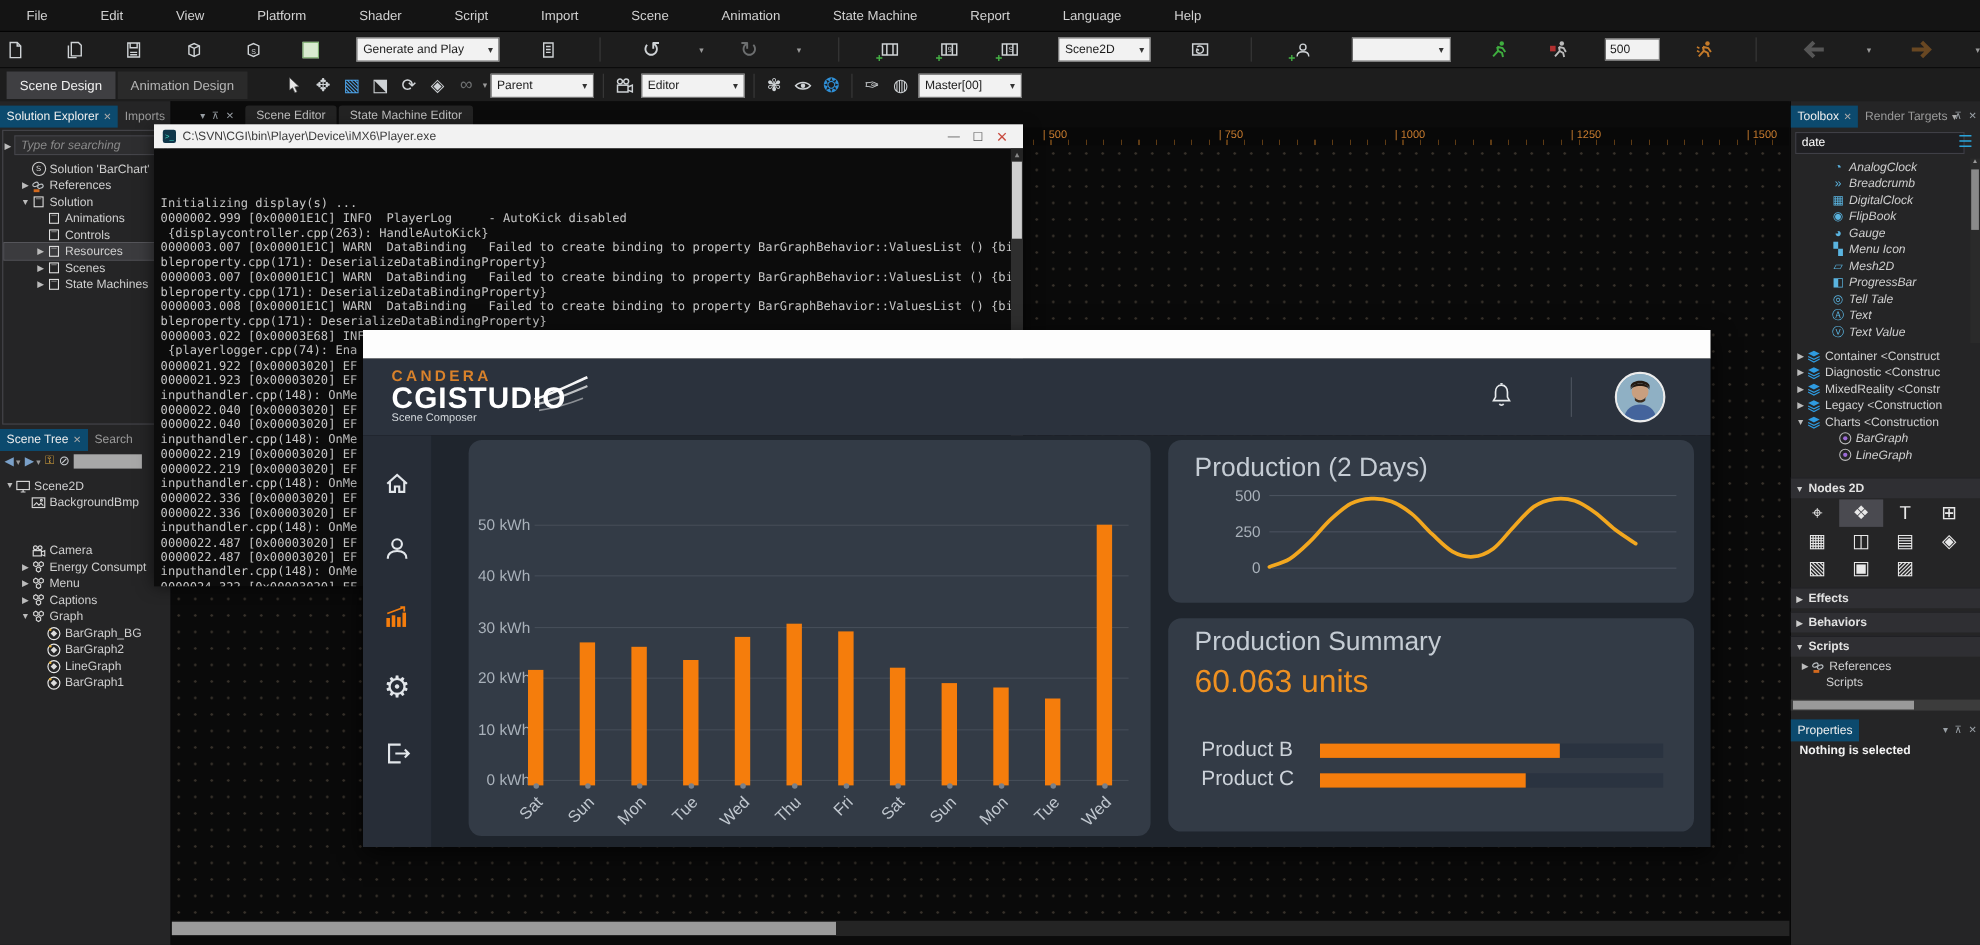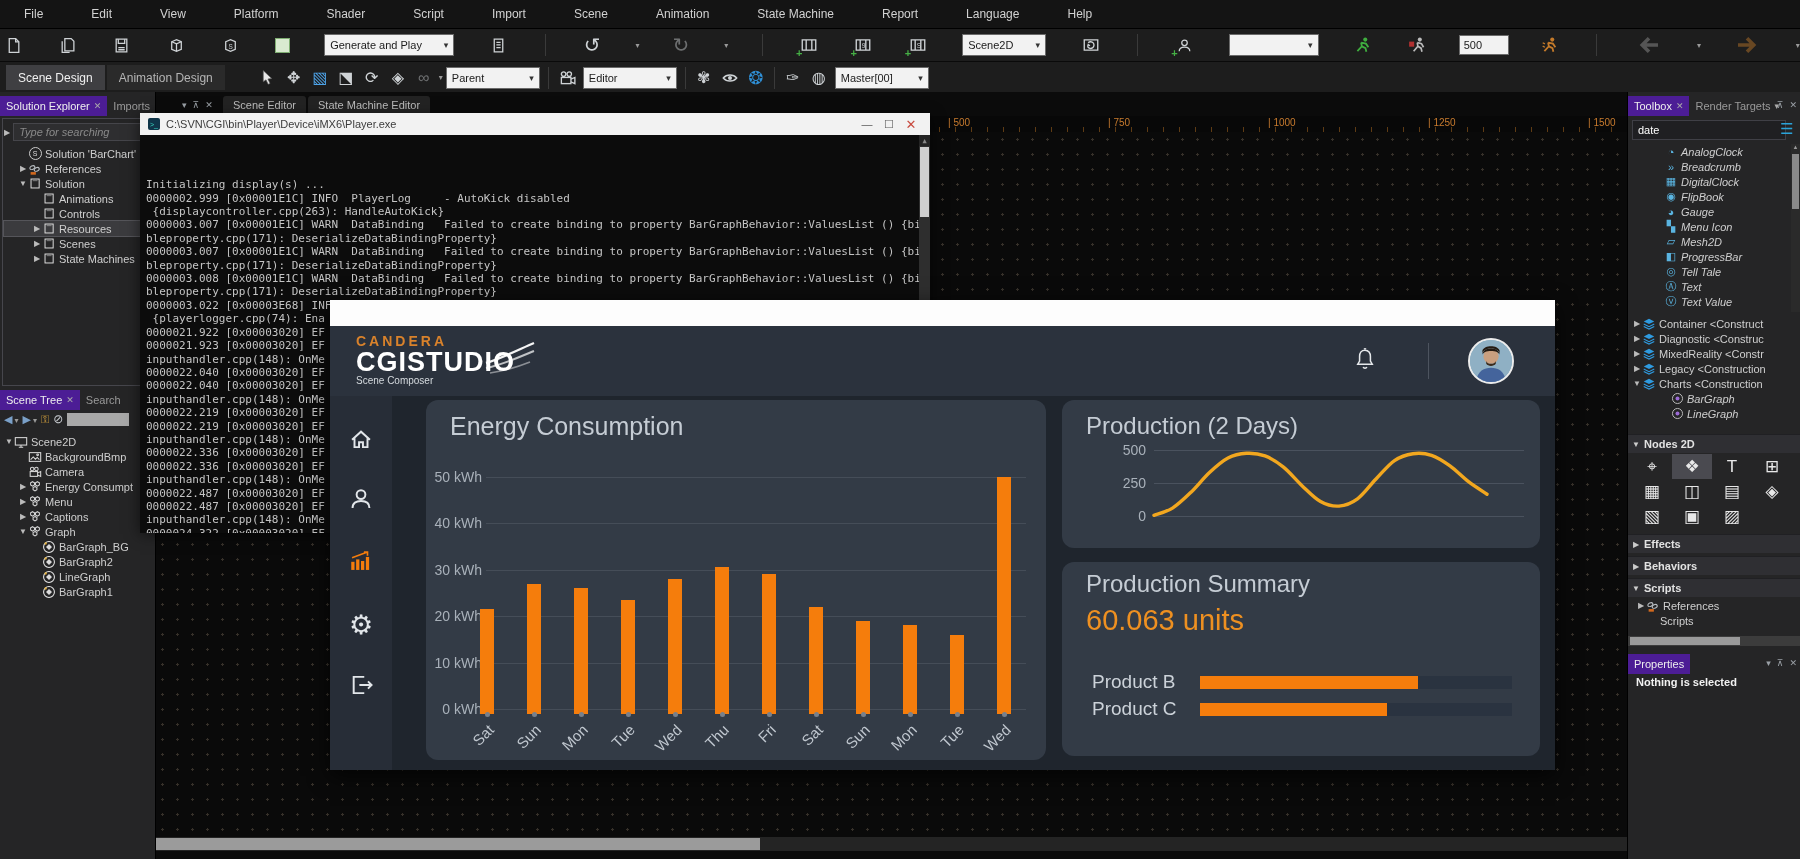--- a/index.html
+++ b/index.html
@@ -24,21 +24,21 @@
   .numbox{background:#f2f2f2;border:1px solid #6a6a6a;color:#1b1b1b;font-size:11px;height:18px;width:40px;padding:0 4px;display:inline-flex;align-items:center;}
   .swatch{width:13px;height:13px;background:#d9ead0;border:1px solid #7fae72;margin:0 3px;}
   .dtab{height:25px;display:inline-flex;align-items:center;padding:0 12px;font-size:12px;margin-right:2px;}
   .dtab.on{background:#3f3f42;color:#f0f0f0;}
   .dtab.off{background:#2a2a2a;color:#b5b5b5;}
   .dim{opacity:.45;}
   .left-col{left:0;top:92px;width:155px;height:767px;background:#252526;border-right:1px solid #000;}
   .right-col{left:1627px;top:92px;width:173px;height:767px;background:#252526;border-left:1px solid #000;z-index:30;}
   .ptab-row{position:absolute;left:0;width:100%;height:22px;display:flex;align-items:flex-end;}
   .ptab{height:20px;display:inline-flex;align-items:center;padding:0 6px;font-size:11px;white-space:nowrap;}
-  .ptab.on{background:#4c1d95;color:#eee;}
+  .ptab.on{background:#0c4a6e;color:#eee;}
   .ptab.off{background:transparent;color:#9a9a9a;}
   .ptab .x{margin-left:4px;color:#aaa;font-size:9px;}
   .pin-group{position:absolute;display:flex;gap:6px;color:#9aa0a6;font-size:9px;}
   .searchrow{position:absolute;display:flex;align-items:center;}
   .searchbox{background:#2e2e30;border:1px solid #45454a;color:#8a8a8a;font-size:11px;height:16px;display:flex;align-items:center;padding:0 5px;font-style:italic;}
   .tree{position:absolute;font-size:11px;color:#cfcfcf;}
   .trow{display:flex;align-items:center;height:15px;white-space:nowrap;}
   .trow .exp{width:10px;font-size:8px;color:#bbb;text-align:center;flex:none;}
   .trow .ti{width:14px;height:13px;flex:none;display:inline-flex;align-items:center;justify-content:center;margin-right:3px;}
   .trow.sel{background:#3b3b3e;outline:1px solid #55555a;}
@@ -486,21 +486,21 @@
           <span class="exp"></span>
           <span class="ti">
             <svg viewBox="0 0 16 16" width="14" height="14" fill="none" stroke="#d8d8d8" stroke-width="1.2">
               <rect x="1.5" y="3" width="13" height="10"></rect>
               <path d="M3 11 6 8 8.5 10.5 10.5 8.5 13 11"></path>
               <circle cx="11" cy="5.5" r="1"></circle>
             </svg>
           </span>
           <span>BackgroundBmp</span>
         </div>
-        <div class="trow" style="padding-left: 14px;">
+        <div class="trow" style="padding-left: 14px; margin-top: 29px;">
           <span class="exp"></span>
           <span class="ti">
             <svg viewBox="0 0 16 16" width="14" height="14" fill="none" stroke="#d8d8d8" stroke-width="1.2">
               <circle cx="4.8" cy="4.5" r="2"></circle>
               <circle cx="9.6" cy="4.5" r="2"></circle>
               <rect x="2.5" y="7.5" width="8.5" height="5.5"></rect>
               <path d="M11 9 14.5 7.5 V13 L11 11.5"></path>
             </svg>
           </span>
           <span>Camera</span>
@@ -667,21 +667,20 @@
             <span class="g" style="color:#e2e6ea;font-size:27px;line-height:26px">⚙</span>
           </div>
           <div class="nav" style="top: 276px;">
             <svg viewBox="0 0 16 16" width="26" height="26" fill="none" stroke="#e2e6ea" stroke-width="1.2">
               <path d="M10 3 H3.5 V13 H10 M7 8 H14.5 M12.3 5.8 14.5 8 12.3 10.2"></path>
             </svg>
           </div>
         </div>
 
       <div class="card" id="ec-card" style="left:96px;top:4px;width:620px;height:360px">
-        <div class="card-title">Energy Consumption</div>
       <div class="gline" style="left: 60px; width: 540px; top: 309px;"></div>
           <div class="ylab" style="left: 2px; width: 54px; top: 301px;">0 kWh</div>
           <div class="gline" style="left: 60px; width: 540px; top: 262.6px;"></div>
           <div class="ylab" style="left: 2px; width: 54px; top: 254.6px;">10 kWh</div>
           <div class="gline" style="left: 60px; width: 540px; top: 216.2px;"></div>
           <div class="ylab" style="left: 2px; width: 54px; top: 208.2px;">20 kWh</div>
           <div class="gline" style="left: 60px; width: 540px; top: 169.8px;"></div>
           <div class="ylab" style="left: 2px; width: 54px; top: 161.8px;">30 kWh</div>
           <div class="gline" style="left: 60px; width: 540px; top: 123.4px;"></div>
           <div class="ylab" style="left: 2px; width: 54px; top: 115.4px;">40 kWh</div>

